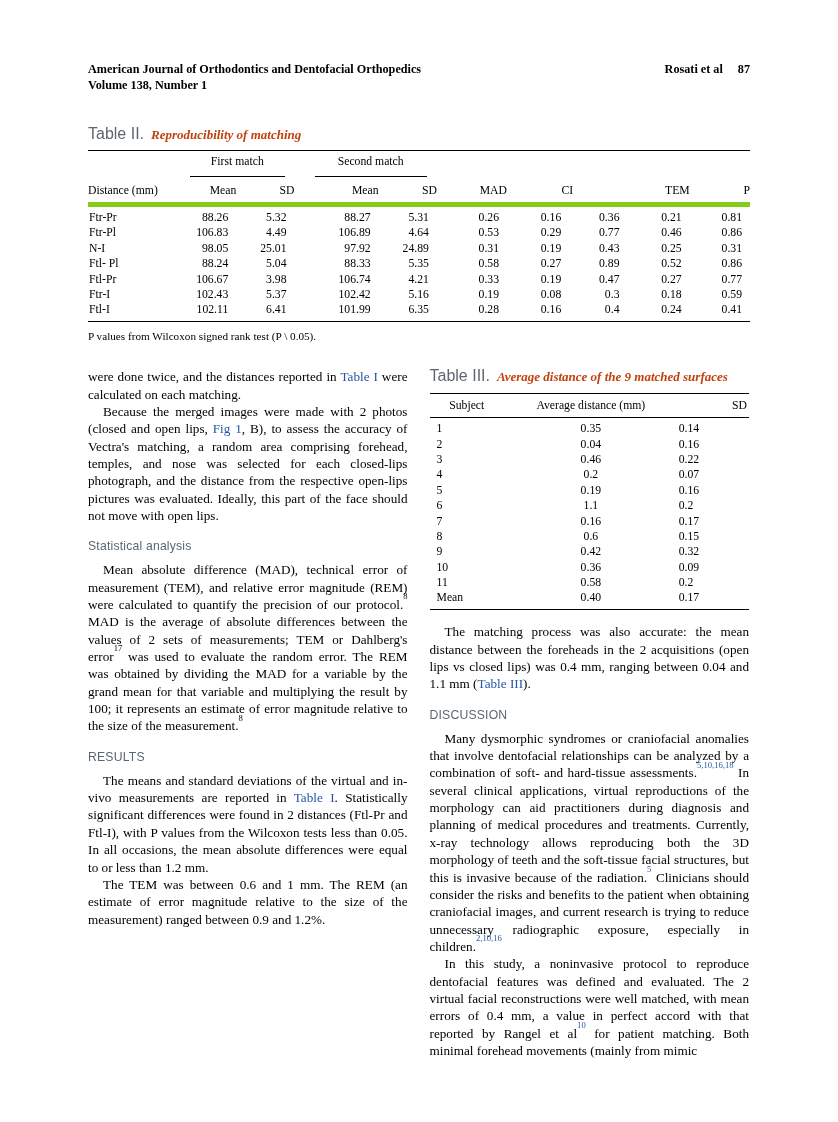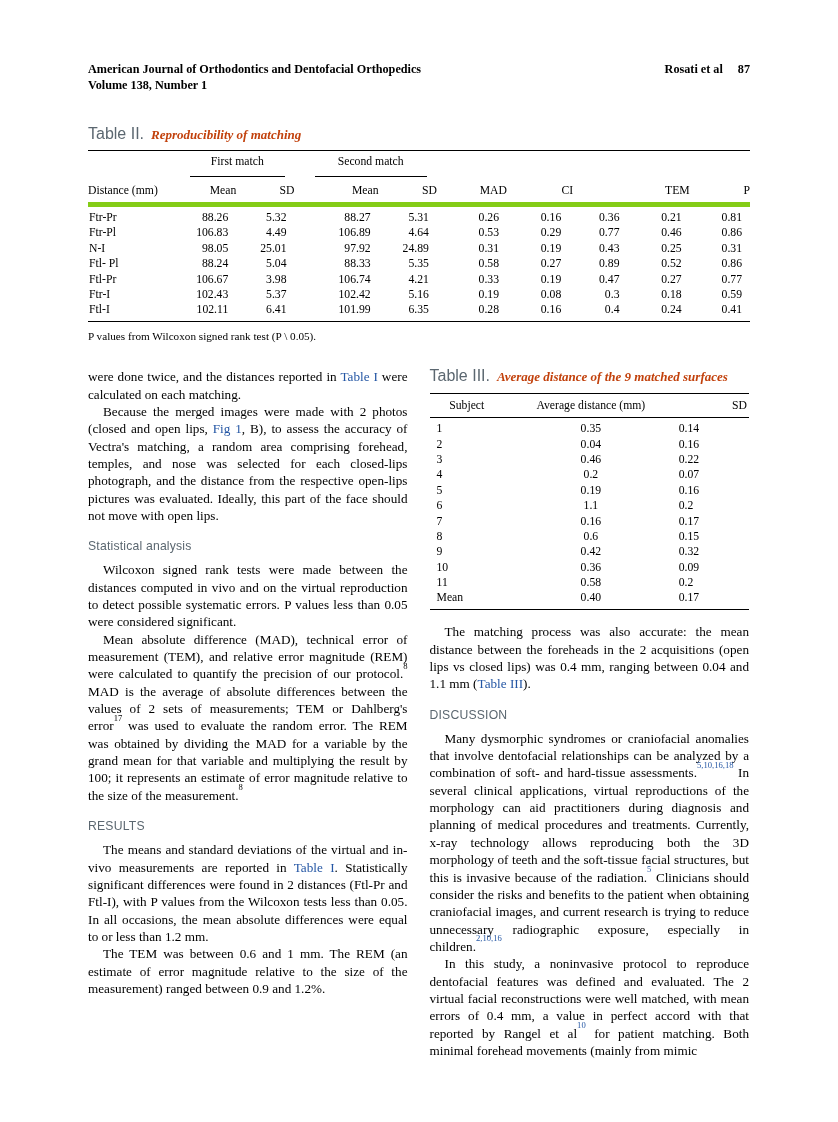--- a/index.html
+++ b/index.html
@@ -206,21 +206,20 @@
         </tbody>
     </table>
     <div class="table-footnote">P values from Wilcoxon signed rank test (P \ 0.05).</div>
   </div>
 
   <div class="columns">
     <div class="col" id="col-left-blocks">
         <p class="body-p">were done twice, and the distances reported in <span class="xref">Table I</span> were calculated on each matching.</p>
         <p class="body-p indent">Because the merged images were made with 2 photos (closed and open lips, <span class="xref">Fig 1</span>, B), to assess the accuracy of Vectra's matching, a random area comprising forehead, temples, and nose was selected for each closed-lips photograph, and the distance from the respective open-lips pictures was evaluated. Ideally, this part of the face should not move with open lips.</p>
         <div class="sec-heading">Statistical analysis</div>
-        <p class="body-p indent">Wilcoxon signed rank tests were made between the distances computed in vivo and on the virtual reproduction to detect possible systematic errors. P values less than 0.05 were considered significant.</p>
         <p class="body-p indent">Mean absolute difference (MAD), technical error of measurement (TEM), and relative error magnitude (REM) were calculated to quantify the precision of our protocol.<sup>8</sup> MAD is the average of absolute differences between the values of 2 sets of measurements; TEM or Dahlberg's error<sup>17</sup> was used to evaluate the random error. The REM was obtained by dividing the MAD for a variable by the grand mean for that variable and multiplying the result by 100; it represents an estimate of error magnitude relative to the size of the measurement.<sup>8</sup></p>
         <div class="sec-heading">RESULTS</div>
         <p class="body-p indent">The means and standard deviations of the virtual and in-vivo measurements are reported in <span class="xref">Table I</span>. Statistically significant differences were found in 2 distances (Ftl-Pr and Ftl-I), with P values from the Wilcoxon tests less than 0.05. In all occasions, the mean absolute differences were equal to or less than 1.2 mm.</p>
         <p class="body-p indent">The TEM was between 0.6 and 1 mm. The REM (an estimate of error magnitude relative to the size of the measurement) ranged between 0.9 and 1.2%.</p>
       </div>
     <div class="col">
       <div class="table3-section">
         <div class="table-caption">
           <span class="table-label">Table III.</span><span class="table-title">Average distance of the 9 matched surfaces</span>
         </div>

